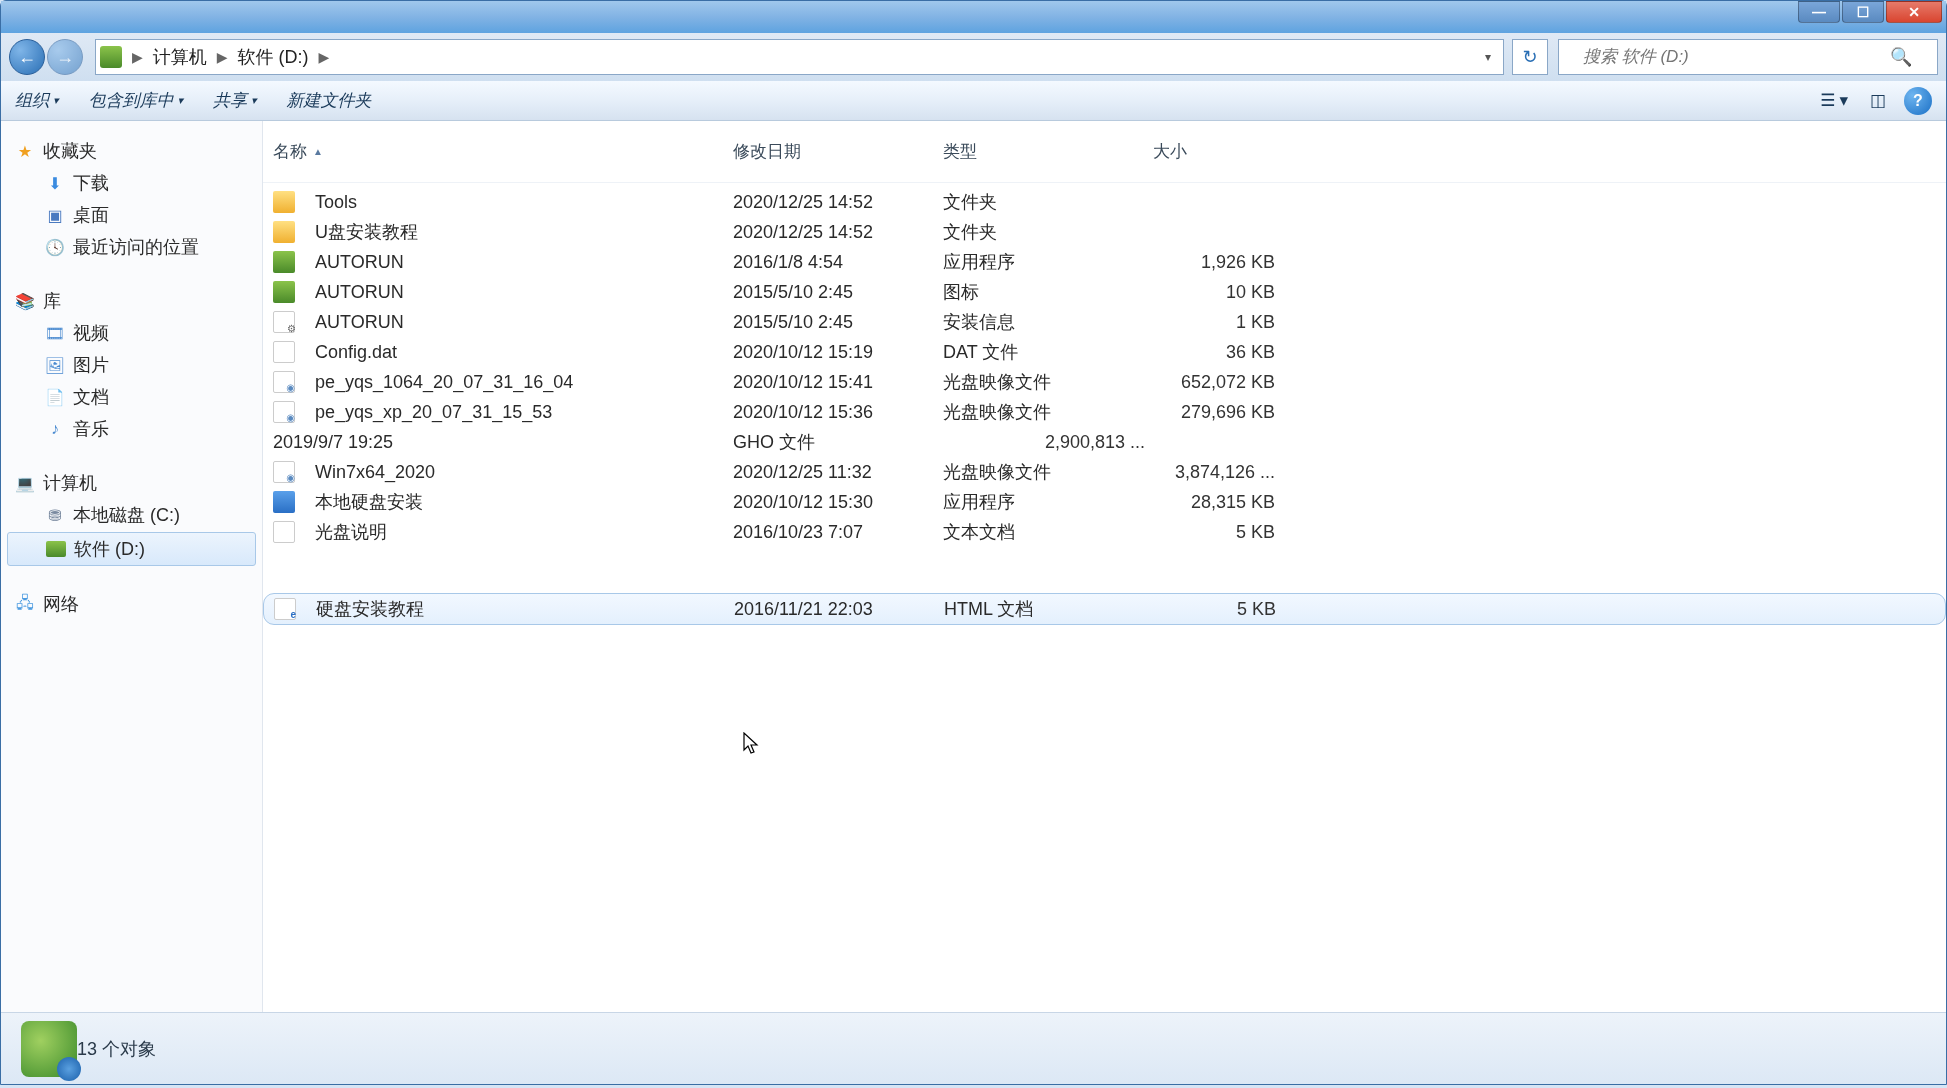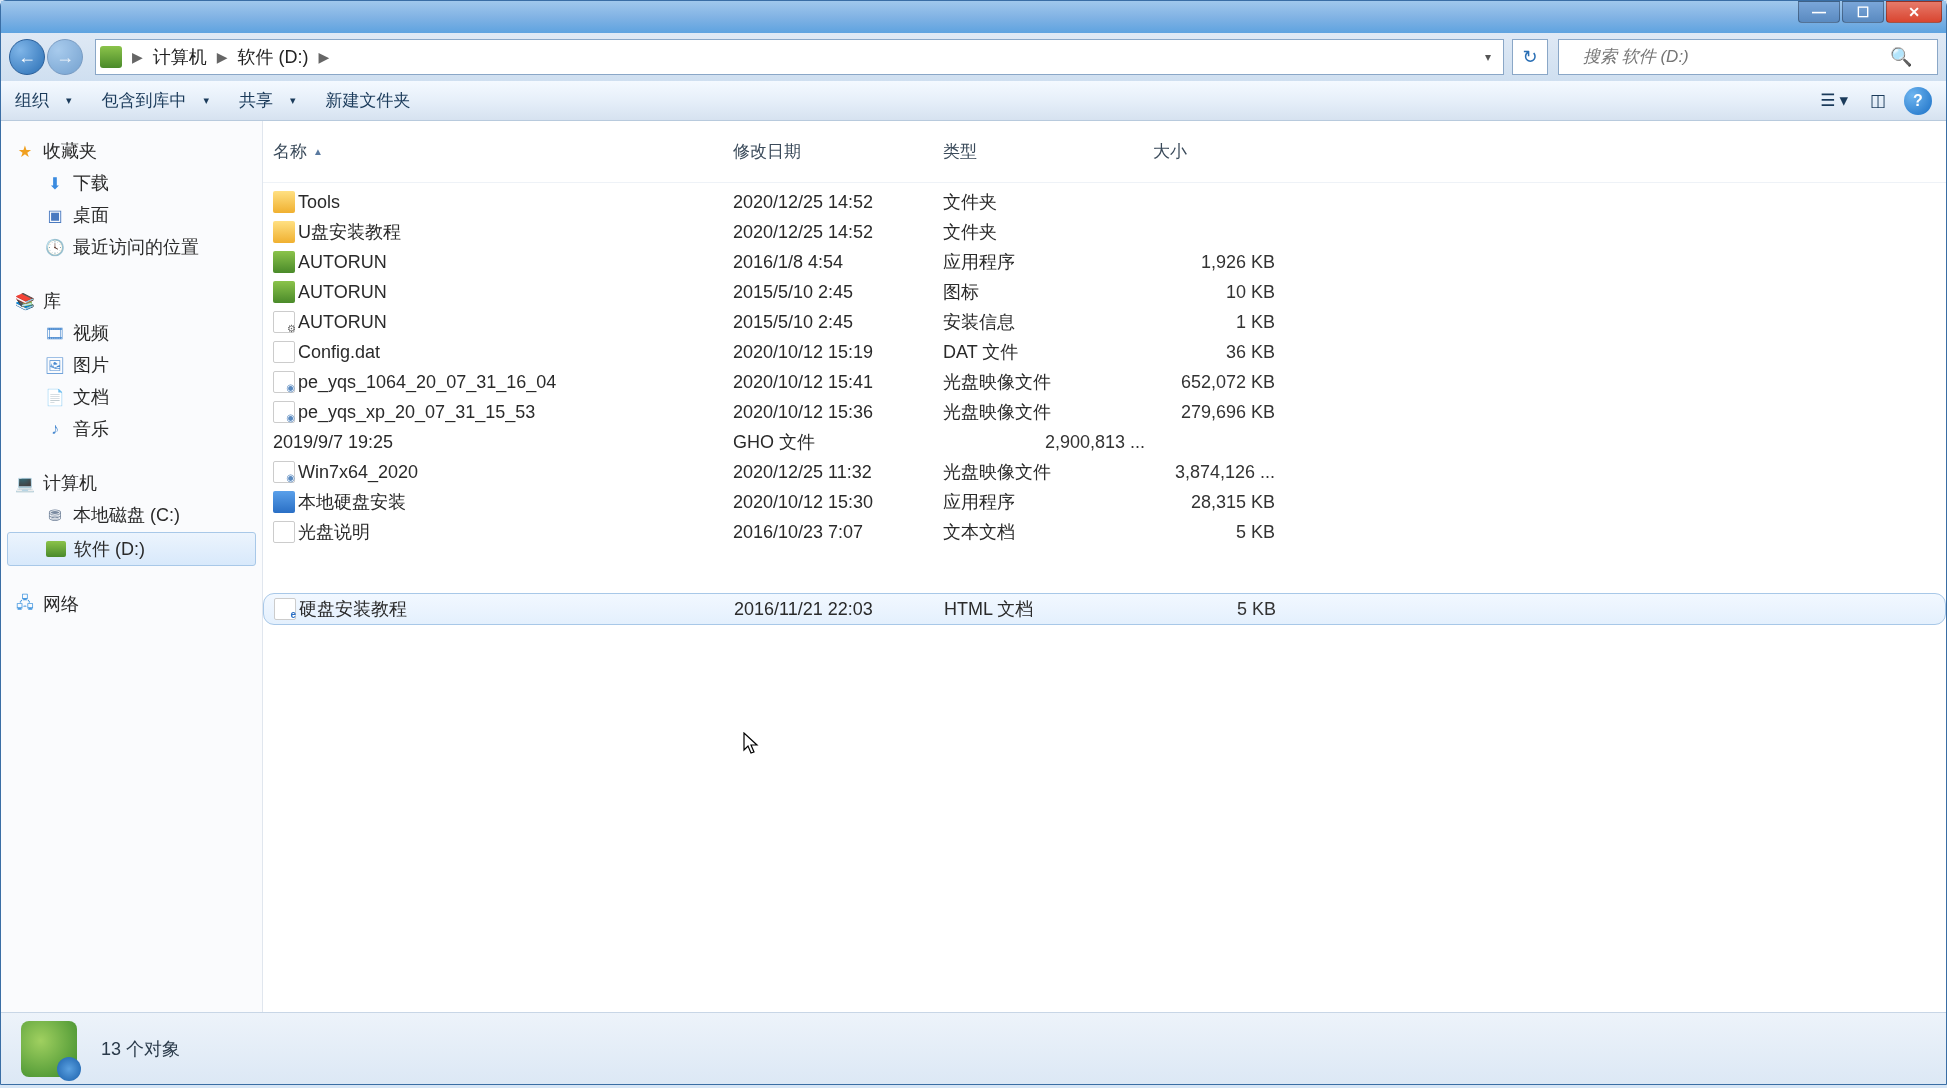--- a/index.html
+++ b/index.html
@@ -85,21 +85,21 @@
 }
 .search-icon { color: #2a6fb5; font-size: 18px; cursor: pointer; }
 
 .toolbar {
   height: 40px;
   background: linear-gradient(#f4f9ff,#e6eff9,#d6e2f0);
   border-bottom: 1px solid #b8cadd;
   display: flex; align-items: center; padding: 0 14px; gap: 30px;
   font-size: 17px; color: #1a3a5a;
 }
-.toolbar .tool { cursor: pointer; display: flex; align-items: center; gap: 17px; }
+.toolbar .tool { cursor: pointer; display: flex; align-items: center; gap: 4px; font-style: italic; }
 .toolbar .tool .dd { font-size: 11px; }
 .toolbar .right { margin-left: auto; display: flex; gap: 12px; align-items: center; }
 .view-btn { display: flex; align-items: center; gap: 4px; cursor: pointer; padding: 2px 4px; }
 .preview-btn, .help-btn { width: 28px; height: 28px; display: flex; align-items:center; justify-content:center; cursor:pointer; }
 .help-btn { color: #fff; background: radial-gradient(circle at 30% 30%,#6eb5f0,#1a6fc5); border-radius: 50%; font-weight: bold; font-size: 16px; }
 
 .content { flex: 1; display: flex; background: #fff; }
 
 .sidebar {
   width: 262px;
@@ -147,42 +147,42 @@
   font-size: 18px; color: #2a2a2a;
   align-items: center;
   cursor: pointer;
 }
 .row.selected {
   background: linear-gradient(#f2f8ff,#e4f0fd);
   border: 1px solid #a8c8e8;
   border-radius: 11px;
   margin-top: 46px;
 }
-.row .namecell { display: flex; align-items: center; gap: 3px; }
+.row .namecell { display: flex; align-items: center; gap: 20px; }
 .row .size { text-align: right; padding-right: 8px; color: #333; }
 .file-icon { width: 22px; height: 22px; display: inline-flex; align-items:center; justify-content:center; font-size: 16px; border-radius: 2px; }
 .fi-folder { background: linear-gradient(#ffe082,#f0b030); }
 .fi-exe { background: linear-gradient(#8bc34a,#4a8a2a); }
 .fi-ico { background: linear-gradient(#8bc34a,#4a8a2a); }
 .fi-inf { background: #fff; border: 1px solid #ccc; position: relative; }
 .fi-inf::after { content: "⚙"; font-size: 10px; position:absolute; bottom:-2px; right:-2px; color:#666;}
 .fi-dat { background: #fff; border: 1px solid #ccc; }
 .fi-iso { background: #fff; border: 1px solid #ccc; position: relative; }
 .fi-iso::after { content:"◉"; font-size:10px; position:absolute; bottom:-1px; right:-1px; color:#5a8ac0;}
 .fi-gho { background: #fff; border: 1px solid #ccc; }
 .fi-app { background: linear-gradient(#5aa0ea,#2a6fc5); color:#fff; }
 .fi-txt { background: #fff; border: 1px solid #ccc; }
 .fi-html { background: #fff; border: 1px solid #ccc; position:relative; }
 .fi-html::after { content:"e"; font-size:10px; position:absolute; bottom:-1px; right:-1px; color:#2a6fc5; font-weight:bold;}
 
 .details-pane {
   height: 72px;
   background: linear-gradient(#edf3fa,#dce8f5);
   border-top: 1px solid #c8d6e6;
-  display: flex; align-items: center; padding: 0 20px; gap: 24px;
+  display: flex; align-items: center; padding: 0 20px; 
 }
 .dp-icon {
   width: 56px; height: 56px;
   background: radial-gradient(circle at 35% 35%, #a0d060, #3a8a2a);
   border-radius: 8px;
   position: relative;
 }
 .dp-icon::after { content:""; position:absolute; width:24px; height:24px; bottom:-4px; right:-4px; background: radial-gradient(circle,#5aa0e0,#1a5faa); border-radius:50%; }
 .dp-text { font-size: 18px; color: #2a3a4a; }
 

